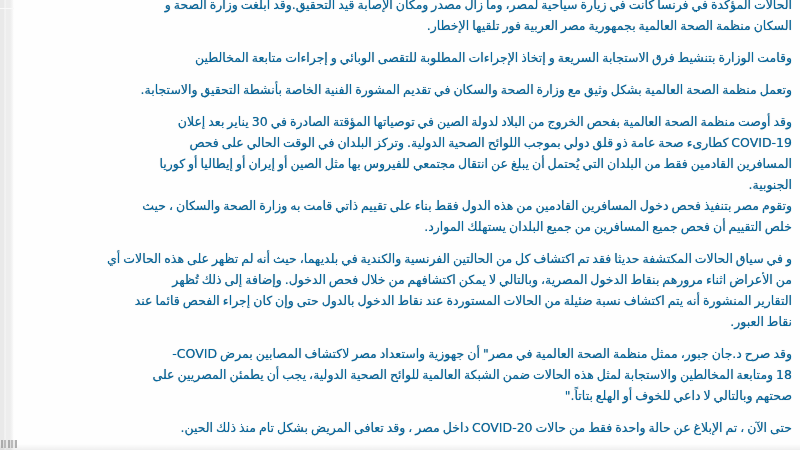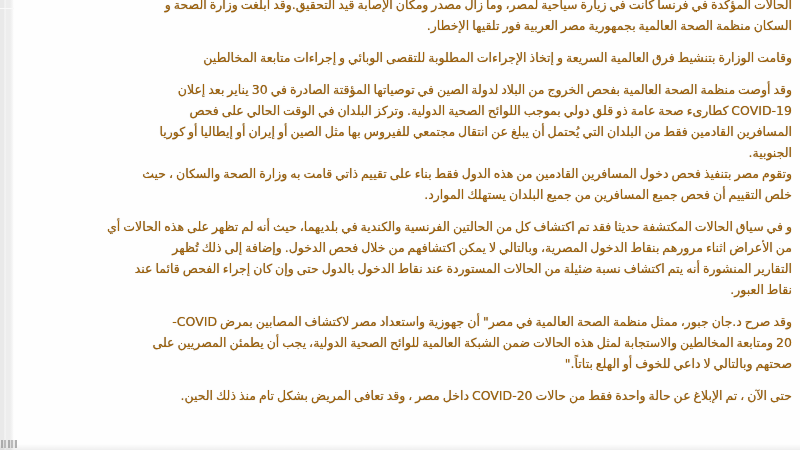--- a/index.html
+++ b/index.html
@@ -48,36 +48,37 @@
 </style>
 </head>
 <body>
 
 <div class="screen" style="background: rgb(254, 254, 254);">
 
   <div class="scan-edge">
     <div class="scan-edge-topline"></div>
   </div>
 
-  <div class="content" dir="rtl" style="color: #a16207;">
+  <div class="content" dir="rtl" style="color: #0369a1;">
     <p>الحالات المؤكدة في فرنسا كانت في زيارة سياحية لمصر، وما زال مصدر ومكان الإصابة قيد التحقيق.وقد أبلغت وزارة الصحة و
 السكان منظمة الصحة العالمية بجمهورية مصر العربية فور تلقيها الإخطار.</p>
-    <p>وقامت الوزارة بتنشيط فرق العالمية السريعة و إتخاذ الإجراءات المطلوبة للتقصى الوبائي و إجراءات متابعة المخالطين</p>
+    <p>وقامت الوزارة بتنشيط فرق الاستجابة السريعة و إتخاذ الإجراءات المطلوبة للتقصى الوبائي و إجراءات متابعة المخالطين</p>
+    <p>وتعمل منظمة الصحة العالمية بشكل وثيق مع وزارة الصحة والسكان في تقديم المشورة الفنية الخاصة بأنشطة التحقيق والاستجابة.</p>
     <p>وقد أوصت منظمة الصحة العالمية بفحص الخروج من البلاد لدولة الصين في توصياتها المؤقتة الصادرة في 30 يناير بعد إعلان
 COVID-19 كطارىء صحة عامة ذو قلق دولي بموجب اللوائح الصحية الدولية. وتركز البلدان في الوقت الحالي على فحص
 المسافرين القادمين فقط من البلدان التي يُحتمل أن يبلغ عن انتقال مجتمعي للفيروس بها مثل الصين أو إيران أو إيطاليا أو كوريا
 الجنوبية.
 وتقوم مصر بتنفيذ فحص دخول المسافرين القادمين من هذه الدول فقط بناء على تقييم ذاتي قامت به وزارة الصحة والسكان ، حيث
 خلص التقييم أن فحص جميع المسافرين من جميع البلدان يستهلك الموارد.</p>
     <p>و في سياق الحالات المكتشفة حديثا فقد تم اكتشاف كل من الحالتين الفرنسية والكندية في بلديهما، حيث أنه لم تظهر على هذه الحالات أي
 من الأعراض اثناء مرورهم بنقاط الدخول المصرية، وبالتالي لا يمكن اكتشافهم من خلال فحص الدخول. وإضافة إلى ذلك تُظهر
 التقارير المنشورة أنه يتم اكتشاف نسبة ضئيلة من الحالات المستوردة عند نقاط الدخول بالدول حتى وإن كان إجراء الفحص قائما عند
 نقاط العبور.</p>
     <p>وقد صرح د.جان جبور، ممثل منظمة الصحة العالمية في مصر" أن جهوزية واستعداد مصر لاكتشاف المصابين بمرض COVID-
-20 ومتابعة المخالطين والاستجابة لمثل هذه الحالات ضمن الشبكة العالمية للوائح الصحية الدولية، يجب أن يطمئن المصريين على
+18 ومتابعة المخالطين والاستجابة لمثل هذه الحالات ضمن الشبكة العالمية للوائح الصحية الدولية، يجب أن يطمئن المصريين على
 صحتهم وبالتالي لا داعي للخوف أو الهلع بتاتاً."</p>
     <p>حتى الآن ، تم الإبلاغ عن حالة واحدة فقط من حالات COVID-20 داخل مصر ، وقد تعافى المريض بشكل تام منذ ذلك الحين.</p>
   </div>
 
   <div class="bottom-blur"></div>
   <div class="corner-smudge"></div>
 
 </div>
 
 </body></html>

